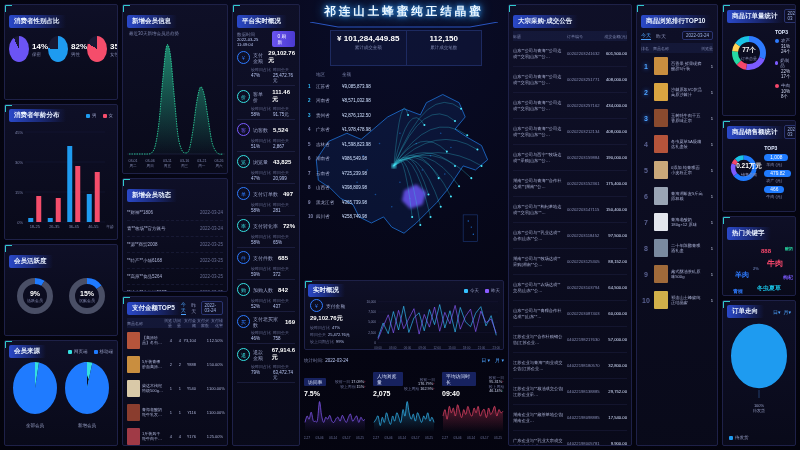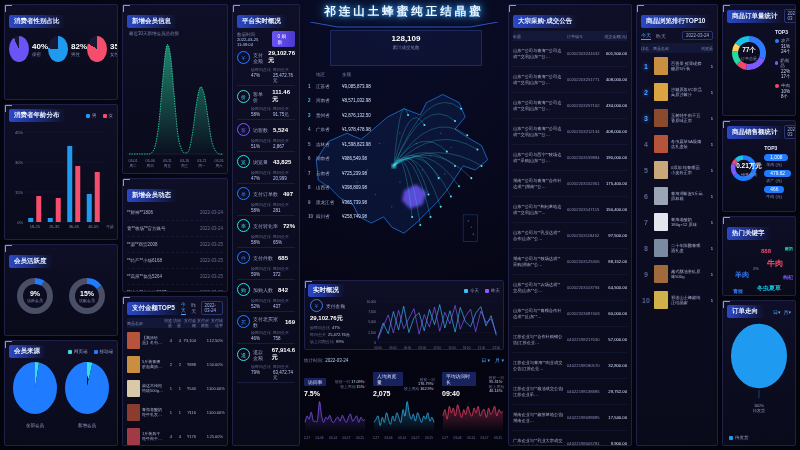--- a/index.html
+++ b/index.html
@@ -124,21 +124,21 @@
 <body>
 
 <div class="stage">
 
   <div class="panel" style="left:4px;top:4px;width:114px;height:96px">
     <span class="ptitle">消费者性别占比</span>
     <div class="gwrap" id="gender-row">
         <div class="gitem">
           <div class="gpie" style="background: conic-gradient(rgb(107, 84, 245) 0deg, rgb(107, 84, 245) 93%, rgb(24, 24, 52) 93%, rgb(24, 24, 52) 100%);"></div>
           <div>
-            <span class="gpct">40%</span>
+            <span class="gpct">14%</span>
             <span class="glbl">保密</span>
           </div>
         </div>
         <div class="gitem">
           <div class="gpie" style="background: conic-gradient(rgb(30, 155, 240) 0deg, rgb(30, 155, 240) 76%, rgb(24, 24, 52) 76%, rgb(24, 24, 52) 100%);"></div>
           <div>
             <span class="gpct">82%</span>
             <span class="glbl">男性</span>
           </div>
         </div>
@@ -570,21 +570,25 @@
 
   <div class="banner">
     <div class="txt">祁连山土蜂蜜纯正结晶蜜</div>
     <svg viewBox="0 0 200 6" style="width:200px;height:6px">
       <path d="M6,0 L34,5 L166,5 L194,0" fill="none" stroke="#2a55c0" stroke-width="1"></path>
     </svg>
   </div>
 
   <div class="totals">
     <div class="tcell">
-      <div class="tval">128,109</div>
+      <div class="tval">¥ 101,284,449.85</div>
+      <div class="tlab">累计成交金额</div>
+    </div>
+    <div class="tcell">
+      <div class="tval">112,150</div>
       <div class="tlab">累计成交笔数</div>
     </div>
   </div>
 
   <div class="maparea">
     <svg id="map-svg" viewBox="0 0 200 170" style="width:204px;height:214px;position:absolute;left:0;top:0">
         <defs>
           <filter id="gl">
             <feGaussianBlur stdDeviation="1.6"></feGaussianBlur>
           </filter>

